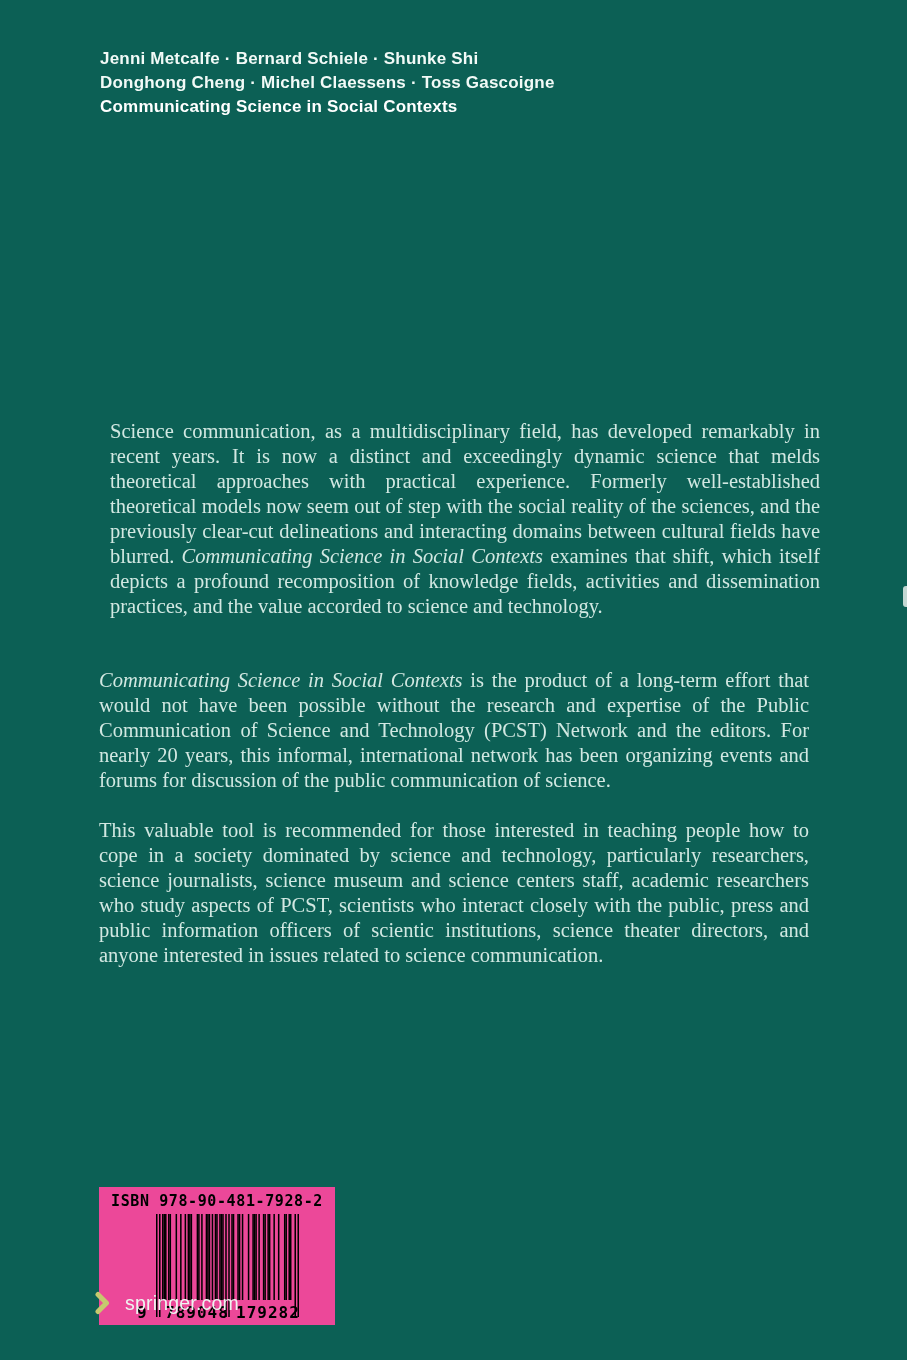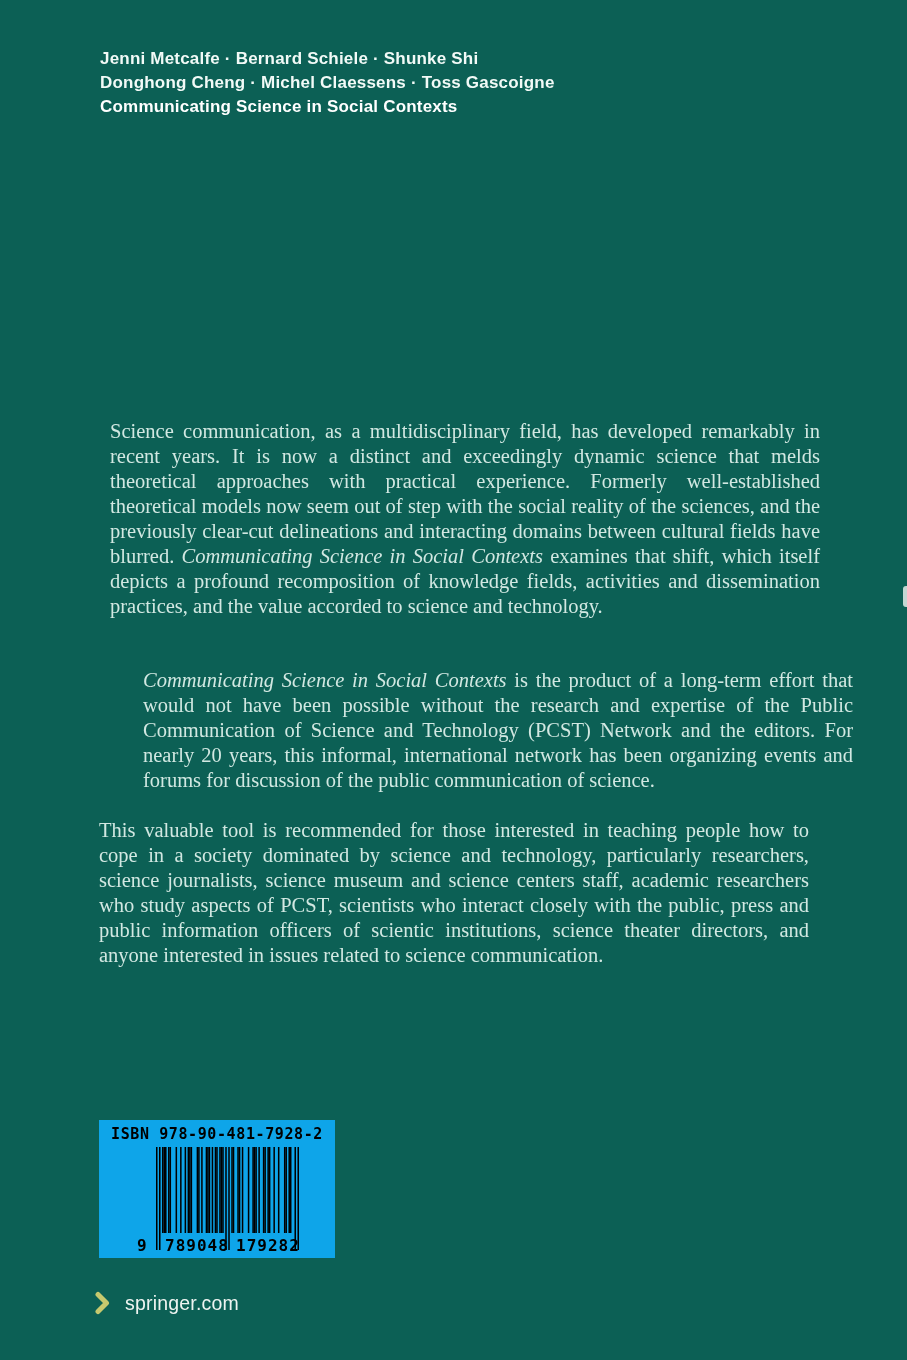--- a/index.html
+++ b/index.html
@@ -26,27 +26,27 @@
   .body-text{
     position:absolute;left:99px;width:710px;
     color:#d2e8e2;
     font-family:"Liberation Serif",serif;
     font-size:20.5px;line-height:25px;
     text-align:justify;
   }
   .body-text p{margin:0 0 25px 0;}
   .body-text .it{font-style:italic;}
   #para1{top:419px;margin-left:11px;}
-  #para2{top:668px;margin-left:44px;}
+  #para2{top:668px;}
   #para3{top:818px;}
 
   
   .barcode-box{
-    position:absolute;left:99px;top:1120px;width:236px;height:138px;
-    background:#0ea5e9;
+    position:absolute;left:99px;top:1187px;width:236px;height:138px;
+    background:#ec4899;
   }
   .isbn-label{
     position:absolute;top:5px;left:0;right:0;text-align:center;
     font-family:"DejaVu Sans Mono",monospace;
     font-weight:bold;font-size:15px;letter-spacing:.6px;color:#000000;
     white-space:nowrap;
   }
   .bars{position:absolute;left:57px;top:27px;width:143px;height:103px;}
   .bc-num{
     position:absolute;bottom:3px;

